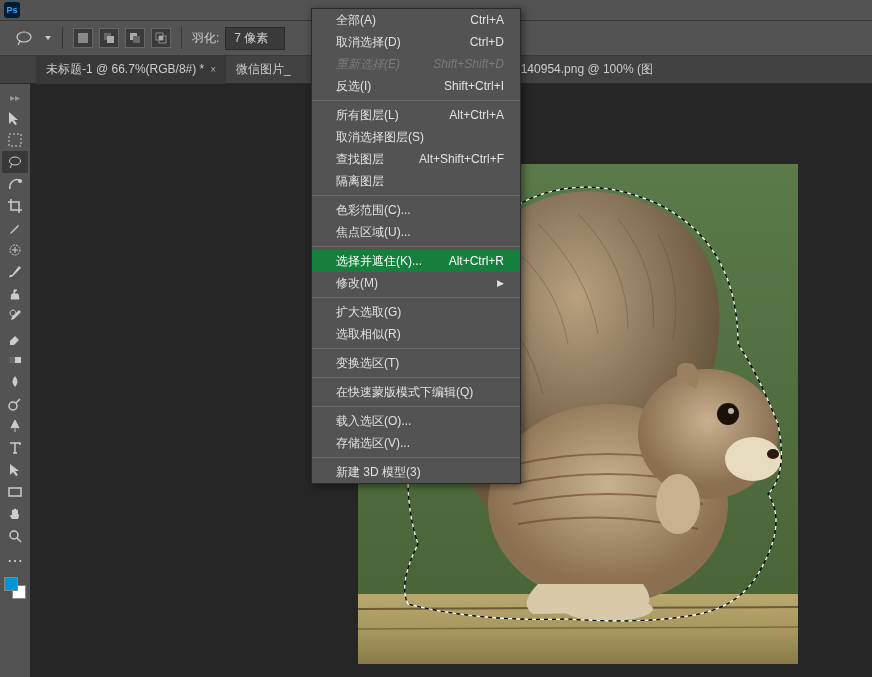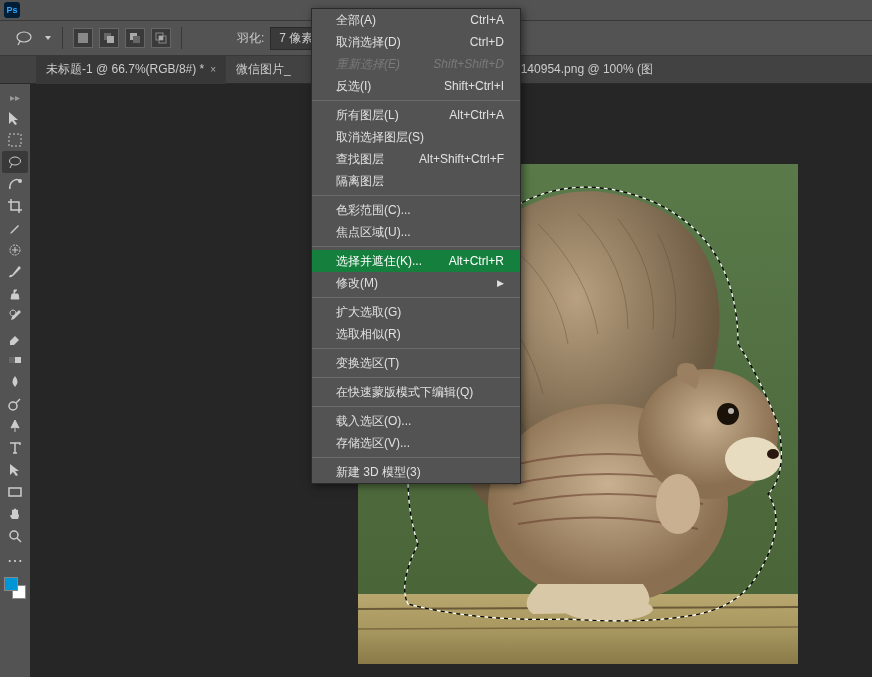--- a/index.html
+++ b/index.html
@@ -6,21 +6,21 @@
 body { background: #535353; width: 872px; height: 677px; overflow: hidden; position: relative; }
 .menubar { background: #535353; height: 20px; display: flex; align-items: center; padding-left: 4px; }
 .ps-logo { width: 16px; height: 16px; background: #001e36; display: flex; align-items: center; justify-content: center; color: #31a8ff; font-size: 9px; font-weight: bold; border-radius: 3px; margin-right: 8px; }
 .menu-item { color: #e0e0e0; font-size: 12px; padding: 2px 6px; cursor: pointer; }
 .menu-item.active { background: #4a4a4a; }
 .toolbar-options { background: #535353; height: 36px; border-top: 1px solid #383838; border-bottom: 1px solid #383838; display: flex; align-items: center; padding-left: 10px; gap: 6px; }
 .tool-icon-btn { width: 28px; height: 24px; display: flex; align-items: center; justify-content: center; color: #ccc; }
 .lasso-svg { width: 20px; height: 16px; }
 .divider-v { width: 1px; height: 22px; background: #383838; margin: 0 4px; }
 .small-sq { width: 20px; height: 20px; background: #3a3a3a; border: 1px solid #666; display: flex; align-items: center; justify-content: center; }
-.option-label { color: #ccc; font-size: 12px; margin-left: 45px; }
+.option-label { color: #ccc; font-size: 12px; }
 .option-value { background: #3a3a3a; color: #ccc; font-size: 12px; padding: 2px 8px; border: 1px solid #2a2a2a; width: 60px; }
 .tabs-bar { background: #424242; height: 28px; display: flex; align-items: center; padding-left: 36px; border-bottom: 1px solid #2a2a2a; }
 .tab { color: #ccc; font-size: 12px; padding: 6px 10px; cursor: pointer; display: flex; align-items: center; gap: 6px; }
 .tab.active { background: #383838; }
 .tab-close { font-size: 10px; color: #aaa; }
 .workspace { display: flex; height: calc(100% - 84px); }
 .left-tools { width: 30px; background: #535353; display: flex; flex-direction: column; align-items: center; padding-top: 6px; gap: 2px; }
 .tool-slot { width: 26px; height: 22px; display: flex; align-items: center; justify-content: center; color: #ccc; cursor: pointer; border-radius: 2px; }
 .tool-slot.selected { background: #393939; }
 .tool-slot svg { width: 16px; height: 16px; }

